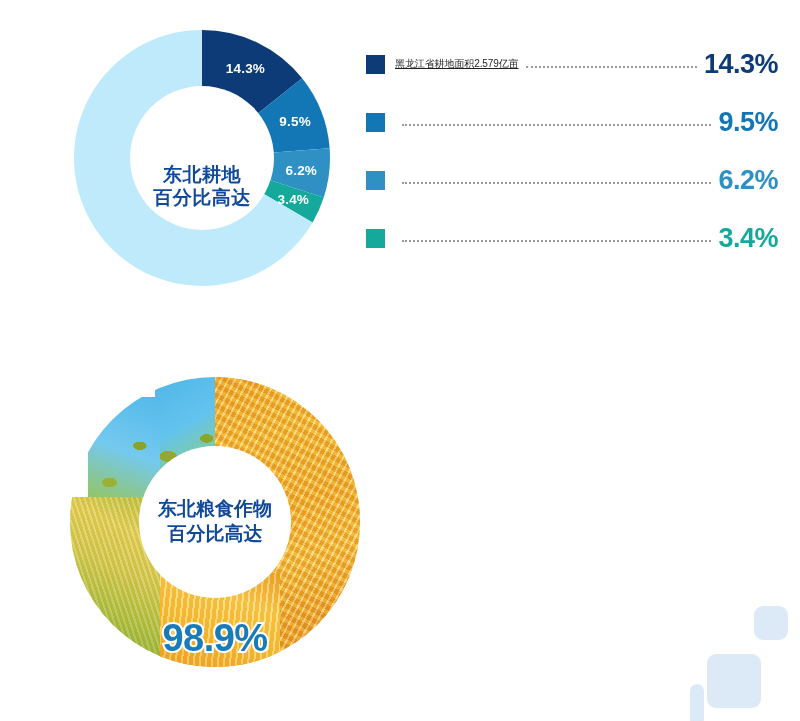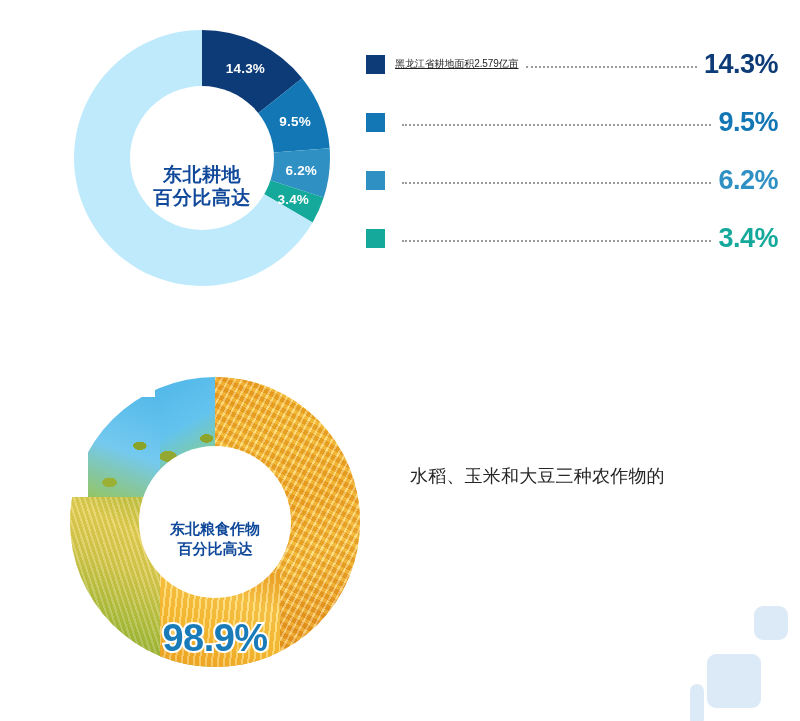--- a/index.html
+++ b/index.html
@@ -183,25 +183,24 @@
     border-radius: 50%;
     background: #ffffff;
   }
   #crops-center-label {
     position: absolute;
     left: 50%; top: 50%;
     transform: translate(-50%, -50%);
     width: 132px;
     text-align: center;
     color: #10499a;
-    font-size: 15px;
+    font-size: 19px;
     font-weight: bold;
     line-height: 1.3;
     pointer-events: none;
-    margin-top: 16px;
   }
   #crops-center-label span { display: block; }
   #crops-pct {
     position: absolute;
     left: 50%; top: 240px;
     transform: translateX(-50%);
     font-size: 38px;
     font-weight: bold;
     color: #1a7bb9;
     -webkit-text-stroke: 4px #ffffff;
@@ -299,15 +298,14 @@
     </div>
     <div id="crops-inner-hole"></div>
     <div id="crops-center-label">
       <span>东北粮食作物</span>
       <span>百分比高达</span>
     </div>
     <div id="crops-pct">98.9%</div>
   </div>
 
   <div id="crops-caption">
-    <span class="cap-line">水稻、玉米和大豆三种农作物的</span>
   </div>
 </div>
 
 </body></html>

